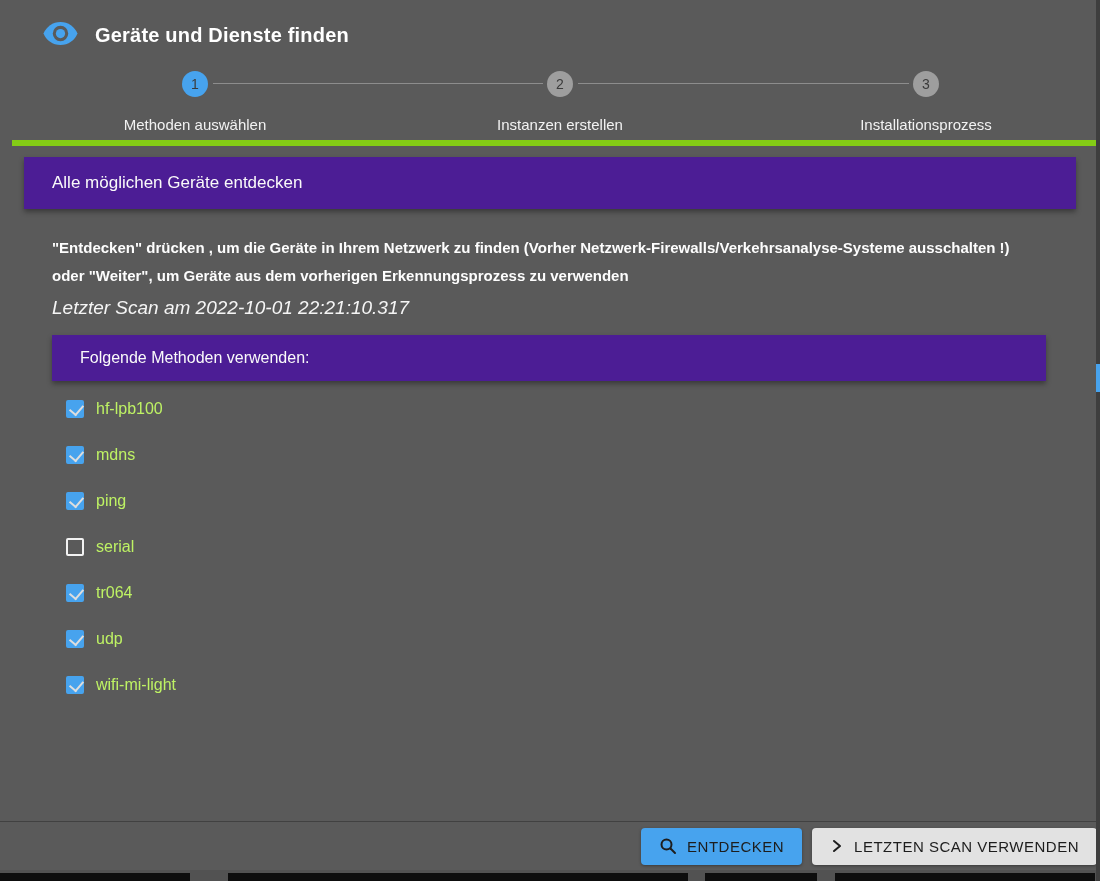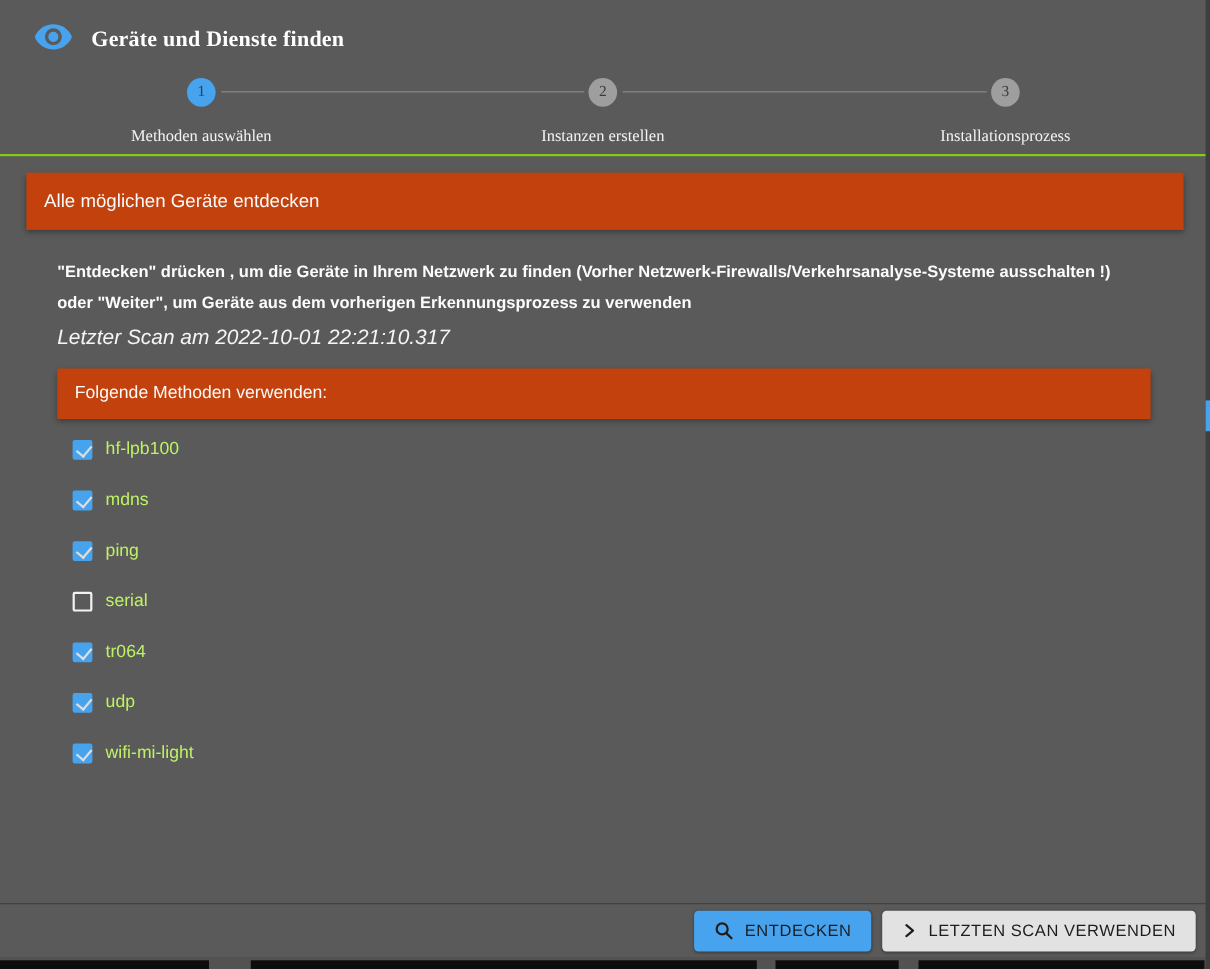--- a/index.html
+++ b/index.html
@@ -5,42 +5,41 @@
   html,body { margin:0; padding:0; }
   body {
     width:1100px; height:881px; overflow:hidden; position:relative;
     background:#5a5a5a;
     font-family:"Liberation Sans", sans-serif;
     color:#fff;
     -webkit-font-smoothing:antialiased;
   }
   
   .header {
-    position:absolute; top:0; left:0; right:0; height:140px;
-    border-bottom:2px solid #84cc16;
-    font-family:Liberation Serif, serif;
+    position:absolute; top:0; left:12px; right:0; height:140px;
+    border-bottom:6px solid #84cc16;
   }
   .title-row { position:absolute; left:30px; top:20px; display:flex; align-items:center; gap:16px; }
   .title-row h1 { margin:0; font-size:20px; font-weight:bold; color:#fff; letter-spacing:0.2px; }
   
   .step-circle {
     position:absolute; top:71px; width:26px; height:26px; border-radius:50%;
     display:flex; align-items:center; justify-content:center;
     font-size:14px; color:#3b3b3b; background:#9e9e9e;
   }
   .step-circle.active { background:#47a3ee; }
   .step-line { position:absolute; top:83px; height:1px; background:#8d8d8d; }
   .step-label {
     position:absolute; top:116px; width:400px; text-align:center;
     font-size:15px; color:#f2f2f2;
   }
   
   .bar {
-    position:absolute; background:#c2410c; color:#fafafa;
-    display:flex; align-items:center; padding-left:16px; box-sizing:border-box;
+    position:absolute; background:#4c1d95; color:#fafafa;
+    display:flex; align-items:center; padding-left:28px; box-sizing:border-box;
     box-shadow:0 3px 5px rgba(0,0,0,0.35);
   }
   .bar-main { left:24px; right:24px; top:157px; height:52px; font-size:17px; }
   .bar-methods { left:52px; right:54px; top:335px; height:46px; font-size:16px; }
   
   .instructions {
     position:absolute; left:52px; top:234px; width:965px;
     font-size:15px; font-weight:bold; line-height:28px; color:#fdfdfd;
   }
   .last-scan { position:absolute; left:52px; top:297px; font-size:19px; color:#f5f5f5;font-style:italic; }
@@ -55,21 +54,21 @@
   .checkbox.checked::after {
     content:""; position:absolute; left:4px; top:0px; width:7px; height:11px;
     border:solid #dedede; border-width:0 2px 2px 0; transform:rotate(40deg);
   }
   .method-label { font-size:16px; color:#bef264; }
   
   .footer {
     position:absolute; left:0; right:0; top:821px; height:49px;
     border-top:1px solid rgba(0,0,0,0.28);
     display:flex; align-items:center; justify-content:flex-end; gap:10px;
-    padding-right:13px; box-sizing:border-box;
+    padding-right:3px; box-sizing:border-box;
   }
   .btn {
     height:37px; border:none; border-radius:4px; cursor:pointer;
     display:flex; align-items:center; gap:10px; padding:0 18px;
     background:#e2e2e2; color:#1d1d1d; font-family:inherit;
     font-size:15px; letter-spacing:0.5px;
     box-shadow:0 1px 3px rgba(0,0,0,0.35);
   }
   .btn.primary { background:#47a3ee; }
   .btn svg { display:block; }

